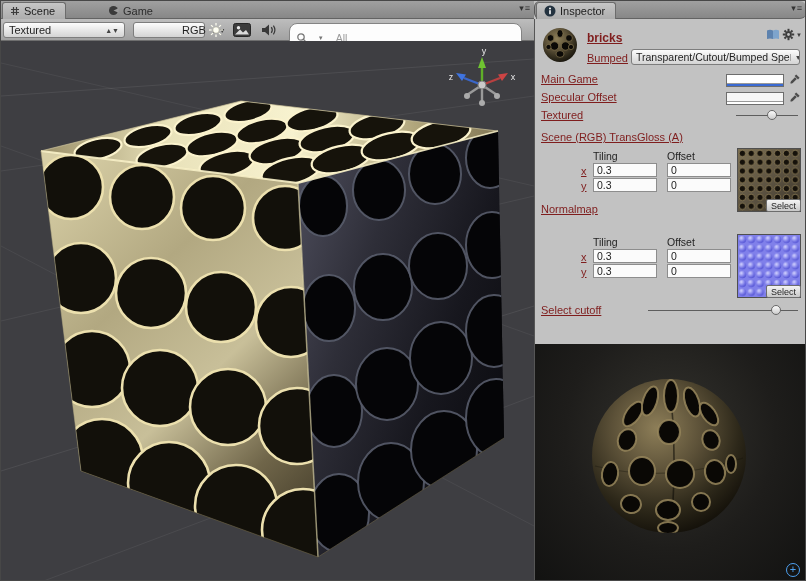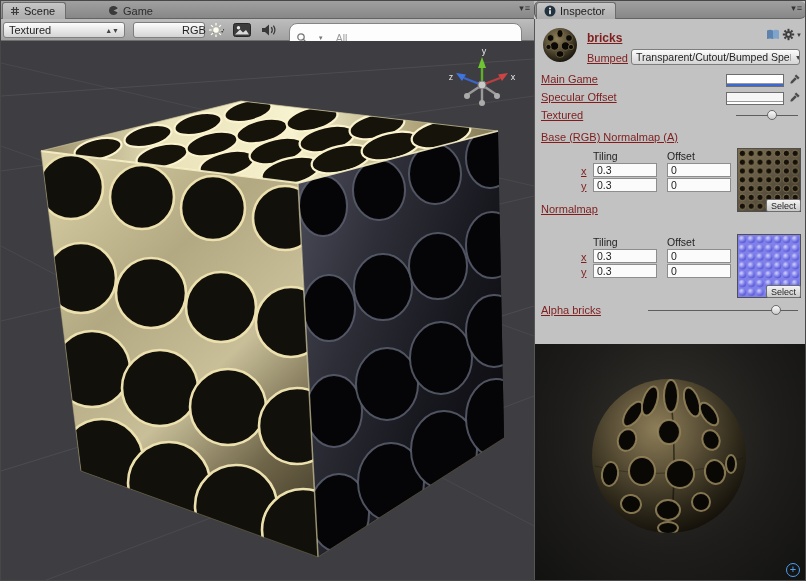--- a/index.html
+++ b/index.html
@@ -363,21 +363,21 @@
         <path d="M3,8.2 l4,-4 1.8,1.8 -4,4 q-1.2,0.8 -2.3,0.5 q-0.3,-1.1 0.5,-2.3" fill="#4c4c4c"></path>
       </svg>
     </div>
 
     <div class="plabel" style="left:6px;top:90px;">Textured</div>
     <div class="slider" style="right:8px;top:89px;width:62px;">
       <div class="track"></div>
       <div class="thumb" style="left:calc(58% - 5px);"></div>
     </div>
 
-    <div class="plabel" style="left:6px;top:112px;">Base (RGB) Normalmap (A)</div>
+    <div class="plabel" style="left:6px;top:112px;">Scene (RGB) TransGloss (A)</div>
     <div class="col-header" style="left:58px;top:131px;">Tiling</div>
     <div class="col-header" style="left:132px;top:131px;">Offset</div>
     <div class="plabel" style="left:46px;top:146px;">x</div>
     <input class="field" style="left: 58px; top: 144px; width: 64px;" value="0.3">
     <input class="field" style="left: 132px; top: 144px; width: 64px;" value="0">
     <div class="plabel" style="left:46px;top:161px;">y</div>
     <input class="field" style="left: 58px; top: 159px; width: 64px;" value="0.3">
     <input class="field" style="left: 132px; top: 159px; width: 64px;" value="0">
     <div class="thumb-box" style="left:202px;top:129px;">
       <svg width="62" height="62">
@@ -417,21 +417,21 @@
           <pattern id="patN" width="8.8" height="8.8" patternUnits="userSpaceOnUse">
             <circle cx="4.4" cy="4.4" r="3.7" fill="url(#gBump)"></circle>
           </pattern>
         </defs>
         <rect width="62" height="62" fill="#8080ea"></rect>
         <rect width="62" height="62" fill="url(#patN)"></rect>
       </svg>
       <div class="select-btn">Select</div>
     </div>
 
-    <div class="plabel" style="left:6px;top:285px;">Alpha bricks</div>
+    <div class="plabel" style="left:6px;top:285px;">Select cutoff</div>
     <div class="slider" style="right:8px;top:284px;width:150px;">
       <div class="track"></div>
       <div class="thumb" style="left:calc(85% - 5px);"></div>
     </div>
 
     <div class="preview-body">
       <svg width="272" height="238">
         <defs>
           <radialGradient id="gPrev" cx="42%" cy="32%" r="72%">
             <stop offset="0%" stop-color="#8d7e58"></stop>

